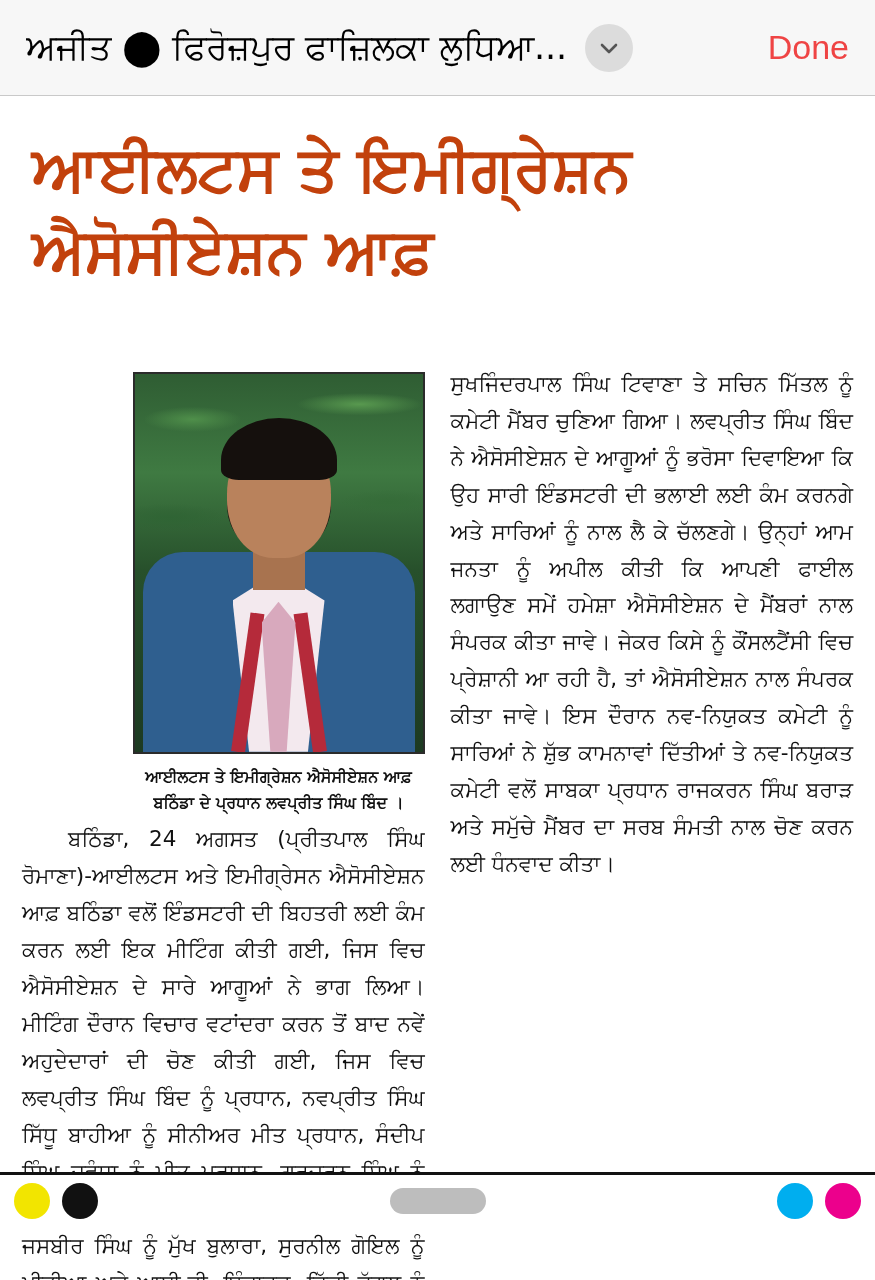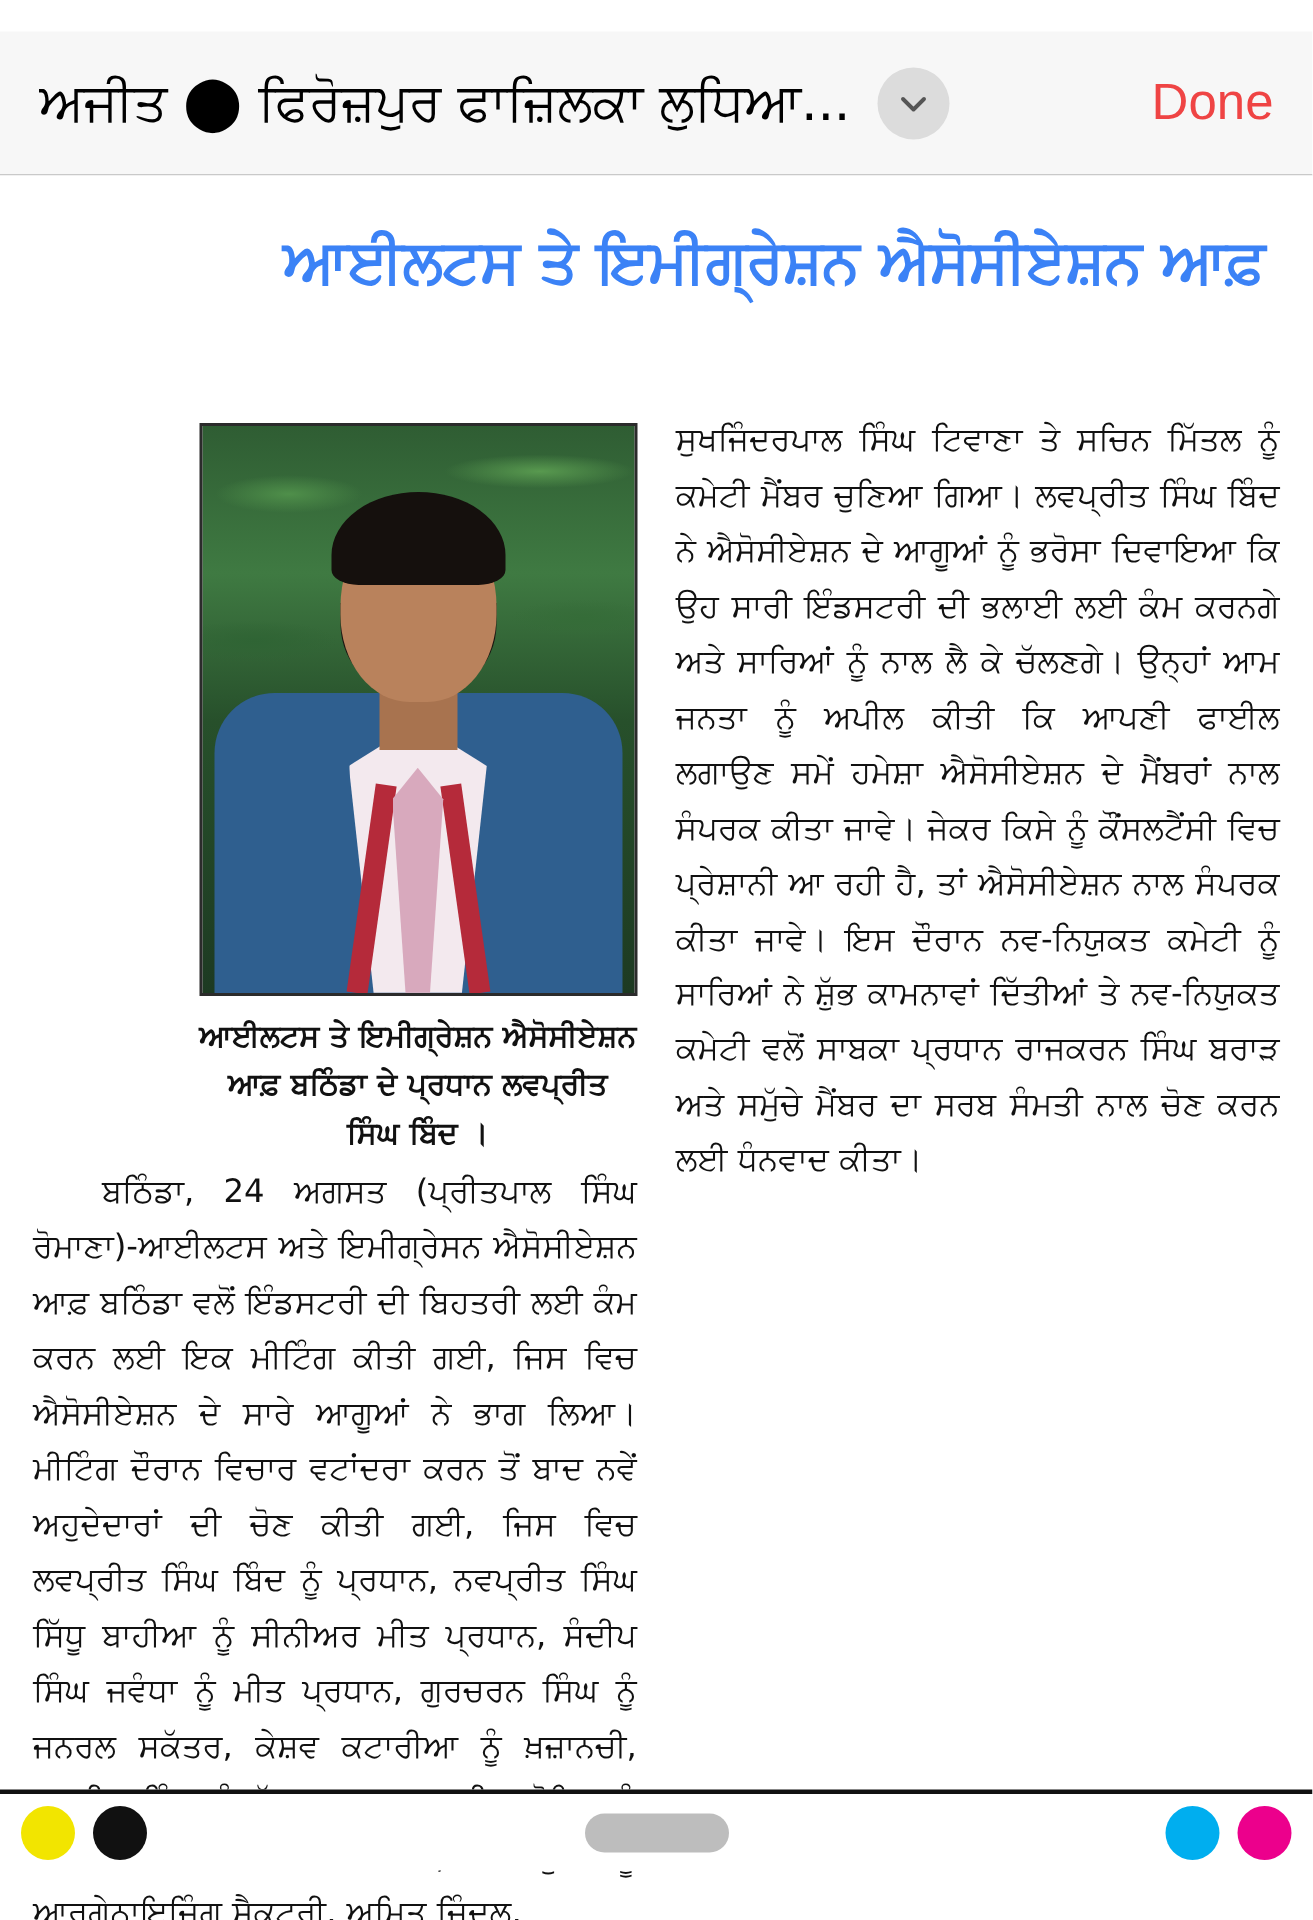--- a/index.html
+++ b/index.html
@@ -14,21 +14,20 @@
   
   .navbar {
     height: 96px;
     width: 875px;
     background: #f7f7f7;
     border-bottom: 1px solid #c9c9c9;
     display: flex;
     align-items: center;
     padding: 0 26px;
     position: relative;
-    margin-top: 21px;
   }
   .nav-title-wrap {
     display: flex;
     align-items: center;
     flex: 1;
     min-width: 0;
     gap: 14px;
   }
   .nav-title {
     font-size: 35px;
@@ -62,26 +61,26 @@
   
   .page {
     width: 875px;
     height: 1130px;
     background: #ffffff;
     padding: 26px 22px 0 22px;
     position: relative;
   }
 
   .headline {
-    text-align: right;
+    text-align: left;
     font-family: "DejaVu Sans", sans-serif;
     font-weight: bold;
-    font-size: 40px;
+    font-size: 62px;
     line-height: 1.32;
-    color: #3b82f6;
+    color: #c2410c;
     letter-spacing: -0.5px;
     padding: 6px 10px 0 10px;
   }
   .headline .l2 { display: block; }
 
   .rule {
     width: 100%;
     height: 0;
     margin-top: 22px;
   }
@@ -188,21 +187,21 @@
     bottom: 0;
     width: 14px; height: 140px;
     background: #b52a3a;
   }
   .photo .lanyard-l { left: 96px; transform: rotate(8deg); transform-origin: bottom center; }
   .photo .lanyard-r { right: 96px; transform: rotate(-8deg); transform-origin: bottom center; }
 
   .caption {
     font-family: "DejaVu Sans", sans-serif;
     font-weight: bold;
-    font-size: 20px;
+    font-size: 16px;
     line-height: 1.62;
     text-align: center;
     color: #111111;
     margin-top: 10px;
     width: 292px;
   }
 
   
   .footer-strip {
     position: absolute;

